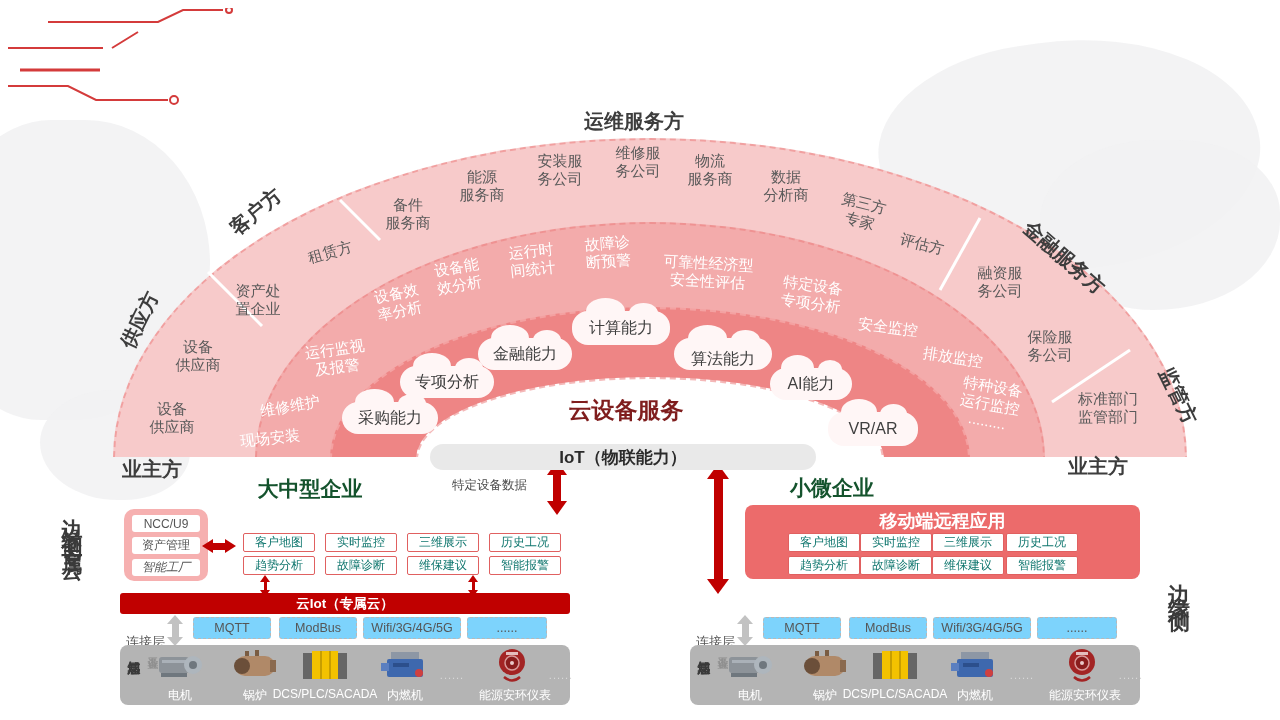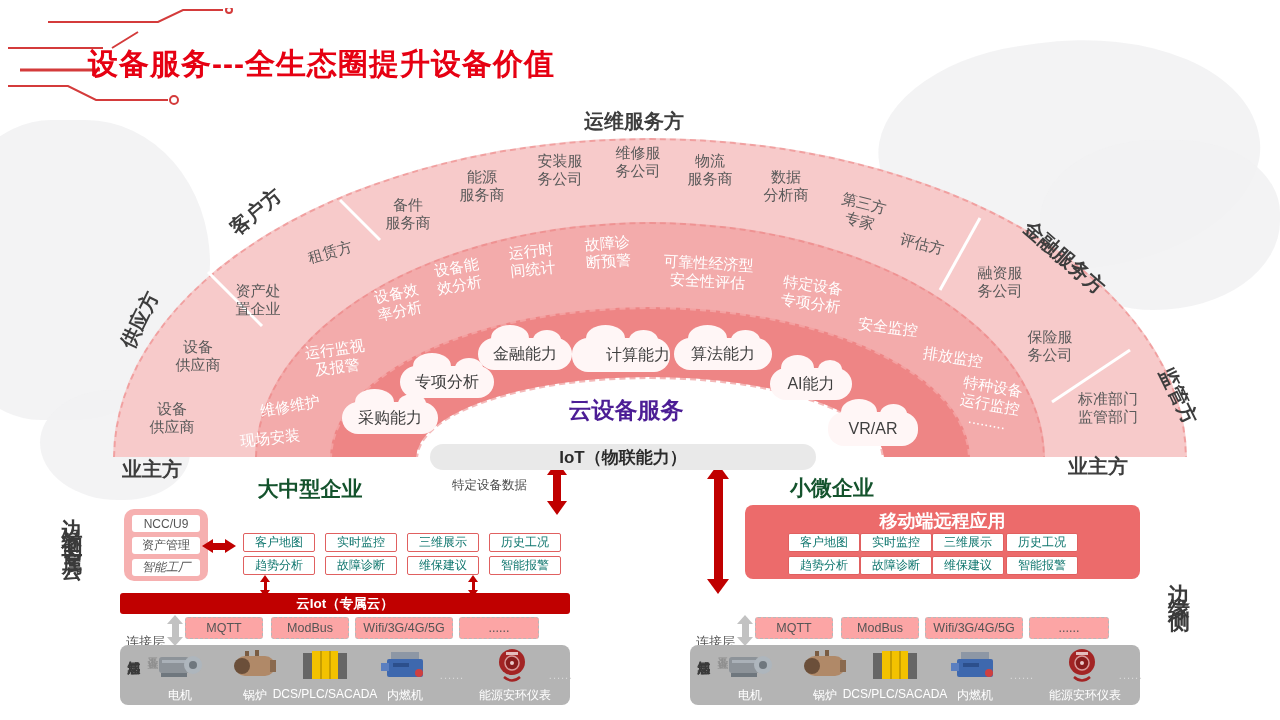--- a/index.html
+++ b/index.html
@@ -17,43 +17,43 @@
   .ring1{left:113px;top:138px;width:1070px;height:638px;background:#f7caca;border:2px dashed rgba(232,110,110,.45);}
   .ring2{left:255px;top:222px;width:786px;height:470px;background:#f3abab;border:2px dashed rgba(232,110,110,.4);}
   .ring3{left:330px;top:307px;width:636px;height:300px;background:#ee8585;border:2px dashed rgba(250,190,190,.5);}
   .dome{left:416px;top:377px;width:464px;height:160px;background:#fff;border:2px dashed rgba(240,160,160,.75);}
   
   .ol,.ml,.sector,.ctr{position:absolute;transform:translate(-50%,-50%) rotate(var(--r,0deg));
        text-align:center;white-space:pre-line;line-height:1.18;}
   .ol{color:#5a5a5a;font-size:15px;}
   .ml{color:#fff;font-size:15px;}
   .sector{color:#3d3d3d;font-size:20px;font-weight:bold;z-index:4;white-space:nowrap;}
-  .ctr{color:#4c1d95;font-size:23px;font-weight:bold;z-index:5;white-space:nowrap;}
+  .ctr{color:#7f1d1d;font-size:23px;font-weight:bold;z-index:5;white-space:nowrap;}
   
   .cloud{position:absolute;background:#fff6f6;border-radius:16px;display:flex;align-items:center;
          justify-content:center;z-index:4;}
   .cloud::before{content:"";position:absolute;top:-13px;left:14%;width:40%;height:26px;background:inherit;border-radius:50%;}
   .cloud::after{content:"";position:absolute;top:-8px;right:12%;width:30%;height:20px;background:inherit;border-radius:50%;}
   .cloud span{position:relative;z-index:1;font-size:16px;color:#3f3f3f;font-weight:500;}
   
   .iot-bar{position:absolute;left:430px;top:444px;width:386px;height:26px;border-radius:13px;background:#e9e9e9;
            display:flex;align-items:center;justify-content:center;font-size:17px;font-weight:bold;color:#2b2b2b;z-index:6;}
   
   .red-box{position:absolute;background:#ec6b6b;border-radius:8px;z-index:3;}
   .red-box-title{position:absolute;width:100%;text-align:center;top:4px;color:#fff;font-size:18px;font-weight:bold;}
   .feat{position:absolute;width:70px;height:17px;background:#fff;border:1px solid #e06060;border-radius:2px;
         font-size:12px;color:#0f766e;display:flex;align-items:center;justify-content:center;}
   .sys-box{position:absolute;left:124px;top:509px;width:84px;height:72px;background:#f6b0b0;border-radius:10px;z-index:3;}
   .sys-btn{position:absolute;left:8px;width:68px;height:17px;background:#fff;border-radius:3px;font-size:12px;
            color:#555;display:flex;align-items:center;justify-content:center;}
   .bar-red{position:absolute;top:593px;width:450px;height:21px;background:#c00000;border-radius:3px;color:#fff;
            font-size:13.5px;font-weight:bold;display:flex;align-items:center;justify-content:center;z-index:3;}
   .conn-label{position:absolute;top:633px;font-size:13px;color:#555;z-index:3;}
-  .proto{position:absolute;top:617px;height:20px;background:#fca5a5;border:1px dashed #b8b8b8;border-radius:3px;
-         font-size:12.5px;color:#555;display:flex;align-items:center;justify-content:center;z-index:3;}
+  .proto{position:absolute;top:617px;height:20px;background:#7dd3fc;border:1px dashed #b8b8b8;border-radius:3px;
+         font-size:12.5px;color:#555;display:flex;align-items:center;justify-content:center;z-index:3;margin-left:8px;}
   .sense{position:absolute;top:645px;width:450px;height:60px;background:#b4b4b4;border-radius:8px;z-index:3;}
   .vtext{writing-mode:vertical-rl;text-orientation:upright;}
   .sense-label{position:absolute;left:6px;top:5px;font-size:13px;font-weight:bold;color:#3a3a3a;line-height:1.1;letter-spacing:1px;}
   .ind-label{position:absolute;left:25px;top:4px;font-size:11px;color:#8f8f8f;letter-spacing:0;}
   .dev-name{position:absolute;top:42px;transform:translateX(-50%);font-size:12px;color:#fff;white-space:nowrap;}
   .dev-icon{position:absolute;top:3px;transform:translateX(-50%);}
   .gdots{position:absolute;top:24px;transform:translateX(-50%);font-size:11px;color:#d8d8d8;letter-spacing:1px;}
   .edge-label{position:absolute;font-weight:bold;color:#3a3a3a;z-index:4;}
   .heading{position:absolute;transform:translate(-50%,-50%);font-size:21px;font-weight:bold;color:#14532d;z-index:4;white-space:nowrap;}
   .small-note{position:absolute;font-size:12.5px;color:#4a4a4a;z-index:4;white-space:nowrap;}
@@ -75,21 +75,20 @@
   <svg class="abs" style="left:8px;top:8px;z-index:5;" width="230" height="100" viewBox="0 0 230 100">
     <g stroke="#d43b3b" stroke-width="2" fill="none">
       <path d="M40 14 H150 L175 2 H215"></path>
         <circle cx="221" cy="2" r="3"></circle>
       <path d="M0 40 H95 M104 40 L130 24"></path>
       <path d="M12 62 H92" stroke-width="3"></path>
       <path d="M0 78 H60 L88 92 H160"></path>
         <circle cx="166" cy="92" r="4"></circle>
     </g>
   </svg>
-  <div class="page-title">设备服务---全生态圈提升设备价值</div>
 
   <div class="arc-clip">
     <div class="ring ring1"></div>
     <div class="ring ring2"></div>
     <div class="ring ring3"></div>
     <svg class="abs" style="left:0;top:0;z-index:3;" width="1280" height="457">
       <g stroke="#fff" stroke-width="3">
         <line x1="340" y1="200" x2="380" y2="240"></line>
         <line x1="208" y1="272" x2="262" y2="326"></line>
         <line x1="980" y1="218" x2="940" y2="290"></line>
@@ -151,24 +150,24 @@
 
     <div class="cloud" style="left:342px;top:402px;width:96px;height:32px;">
         <span>采购能力</span>
       </div>
     <div class="cloud" style="left:400px;top:366px;width:94px;height:32px;">
         <span>专项分析</span>
       </div>
     <div class="cloud" style="left:478px;top:338px;width:94px;height:32px;">
         <span>金融能力</span>
       </div>
-    <div class="cloud" style="left:572px;top:338px;width:98px;height:34px;justify-content:flex-end;">
+    <div class="cloud" style="left:572px;top:311px;width:98px;height:34px;">
         <span>计算能力</span>
       </div>
-    <div class="cloud" style="left:674px;top:338px;width:98px;height:32px;">
+    <div class="cloud" style="left:674px;top:338px;width:98px;height:32px;align-items:flex-end;">
         <span>算法能力</span>
       </div>
     <div class="cloud" style="left:770px;top:368px;width:82px;height:32px;">
         <span>AI能力</span>
       </div>
     <div class="cloud" style="left:828px;top:412px;width:90px;height:34px;">
         <span>VR/AR</span>
       </div>
 
     <div class="ctr" style="left:626px;top:411px;">云设备服务</div>

